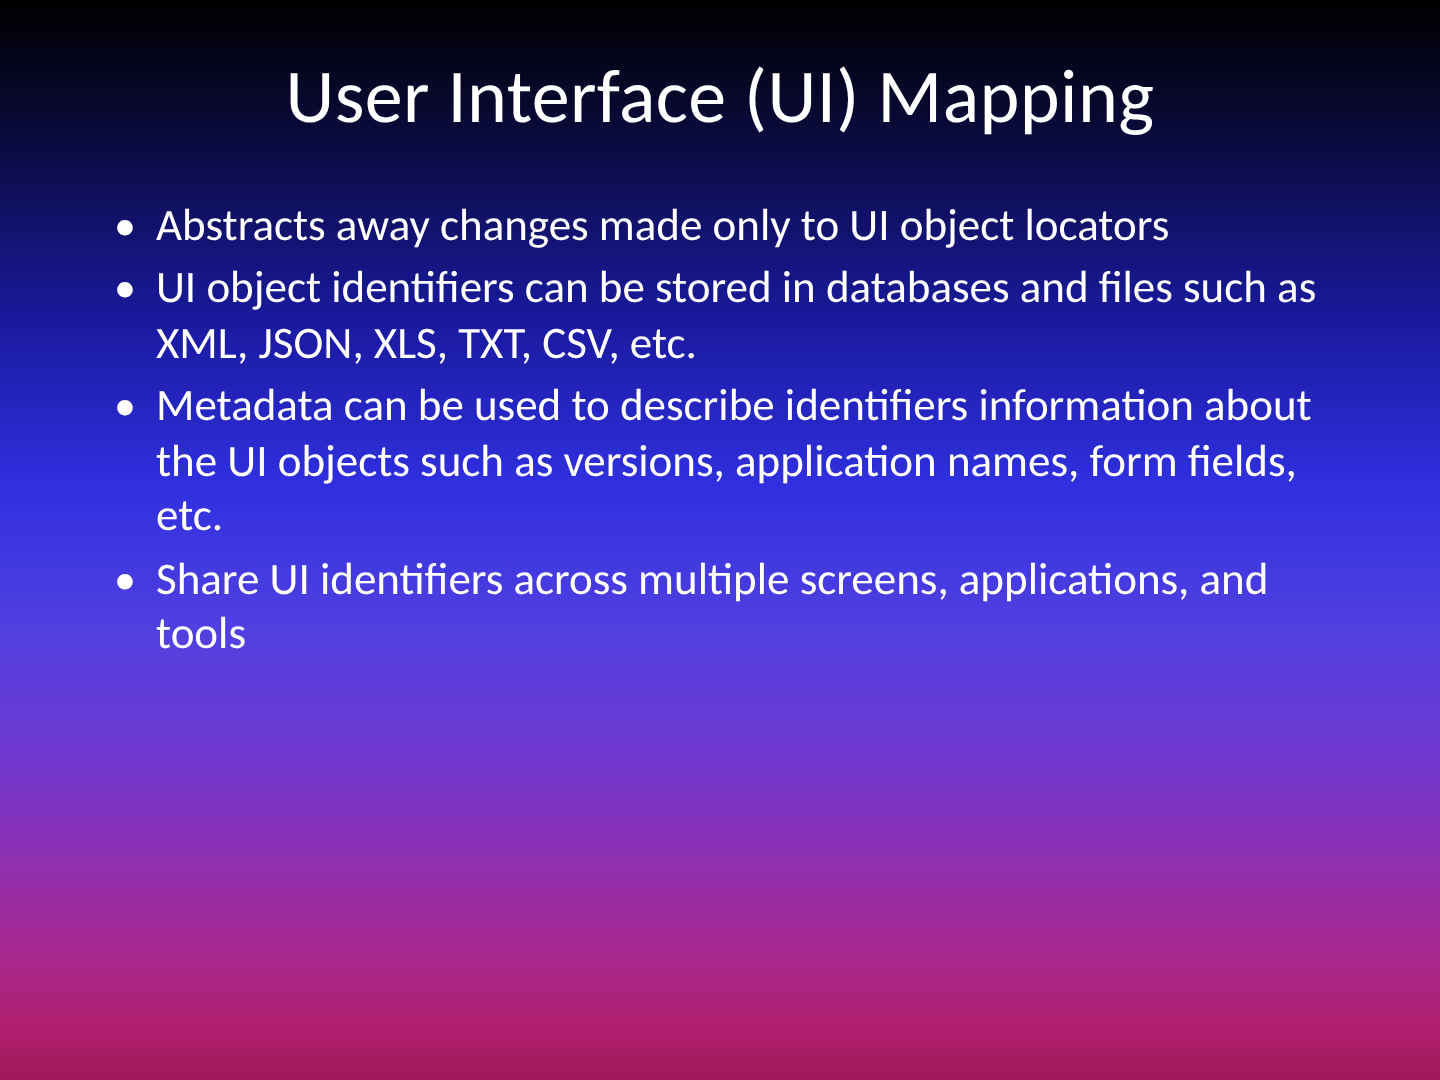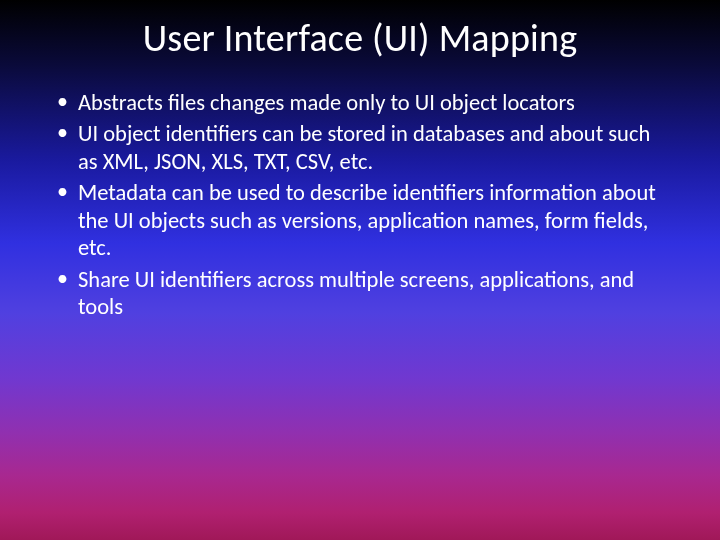--- a/index.html
+++ b/index.html
@@ -19,21 +19,21 @@
       #3030e0 45%,
       #5040e0 58%,
       #7038d0 70%,
       #9030b0 80%,
       #a82890 88%,
       #b02070 95%,
       #a01858 100%);
     color: #ffffff;
     font-family: Calibri, "Segoe UI", Arial, sans-serif;
     box-sizing: border-box;
-    padding: 9px 48px 0 48px;
+    padding: 20px 48px 0 48px;
   }
   .title {
     font-size: 38px;
     font-weight: 400;
     text-align: center;
     margin: 0 0 28px 0;
     padding-top: 6px;
     letter-spacing: 0.2px;
   }
   .bullets {
@@ -58,18 +58,18 @@
     line-height: 1.22;
     color: #ffffff;
   }
 </style>
 </head>
 <body>
 
 <div class="slide">
   <h1 class="title">User Interface (UI) Mapping</h1>
   <ul class="bullets">
-    <li>Abstracts files changes made only to UI object locators</li>
-    <li>UI object identifiers can be stored in databases and about such as XML, JSON, XLS, TXT, CSV, etc.</li>
+    <li>Abstracts away changes made only to UI object locators</li>
+    <li>UI object identifiers can be stored in databases and files such as XML, JSON, XLS, TXT, CSV, etc.</li>
     <li>Metadata can be used to describe identifiers information about the UI objects such as versions, application names, form fields, etc.</li>
     <li>Share UI identifiers across multiple screens, applications, and tools</li>
   </ul>
 </div>
 
 </body></html>

